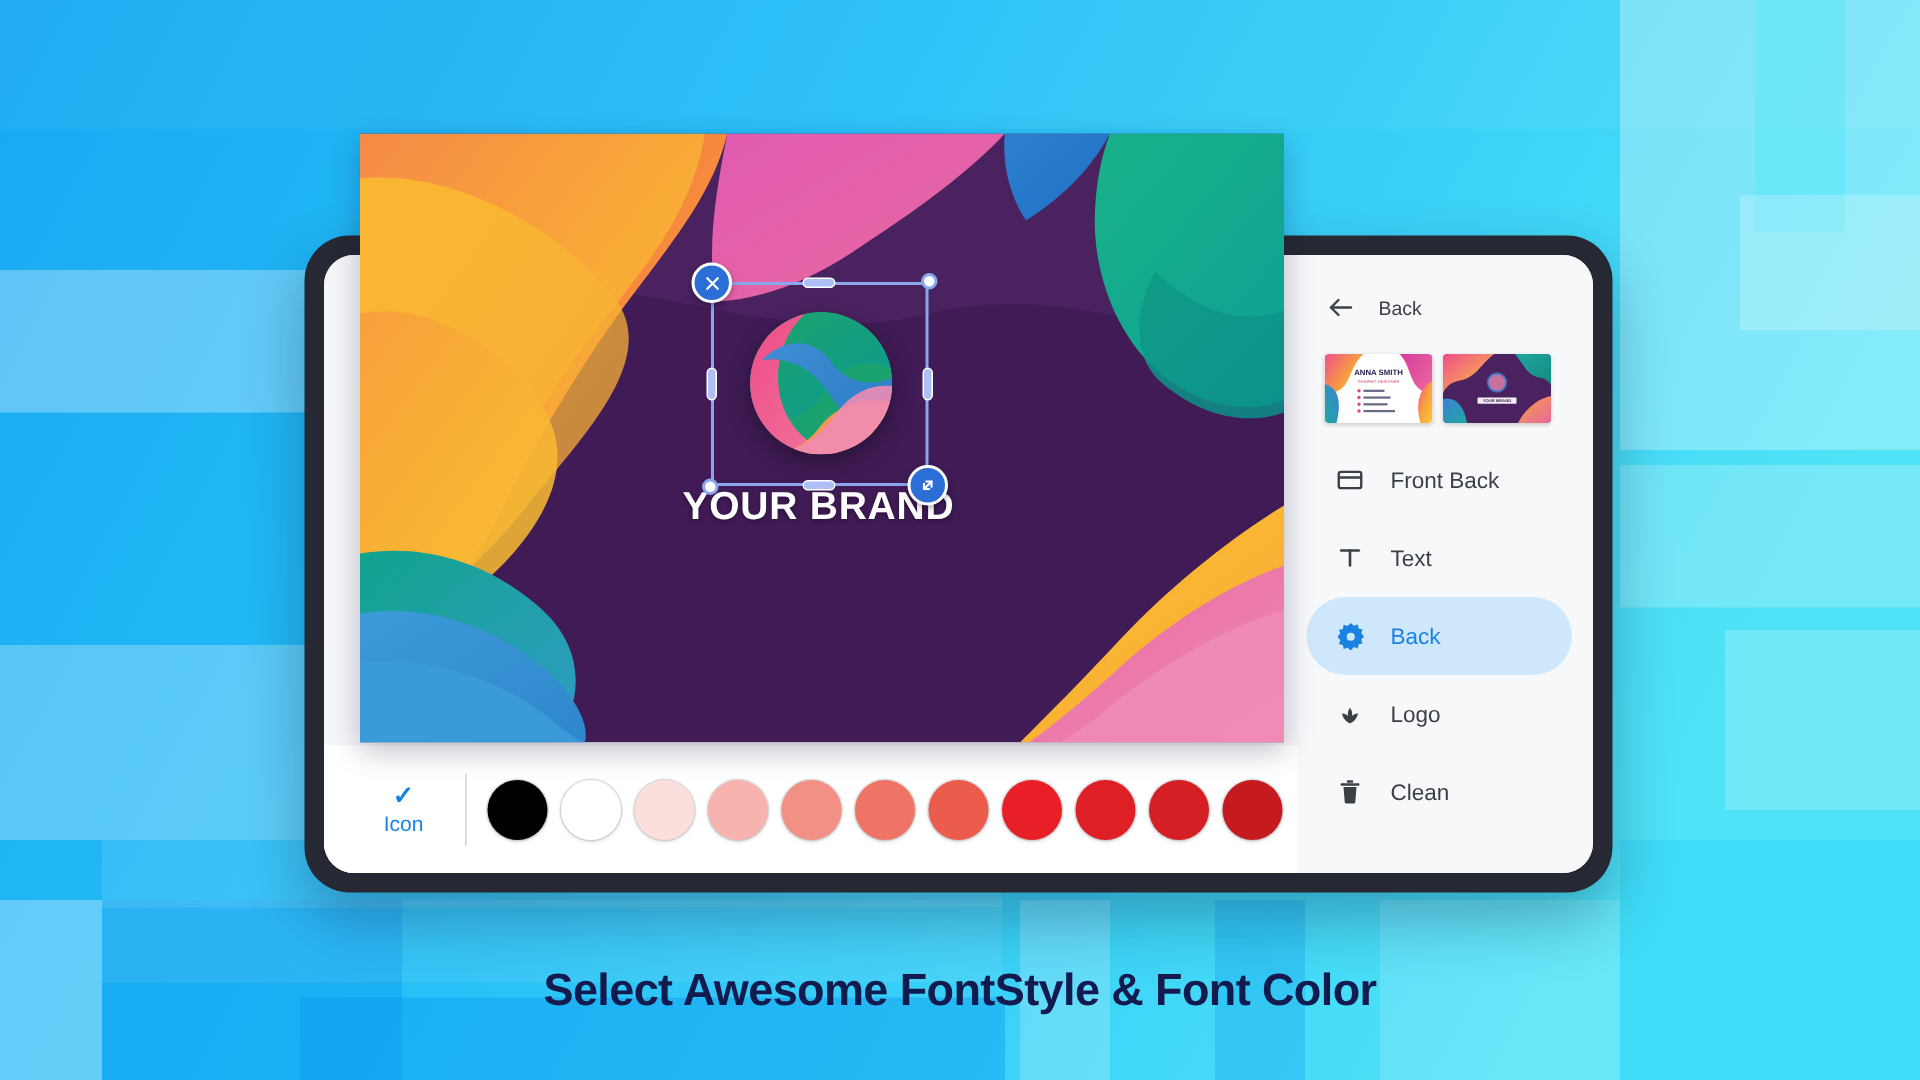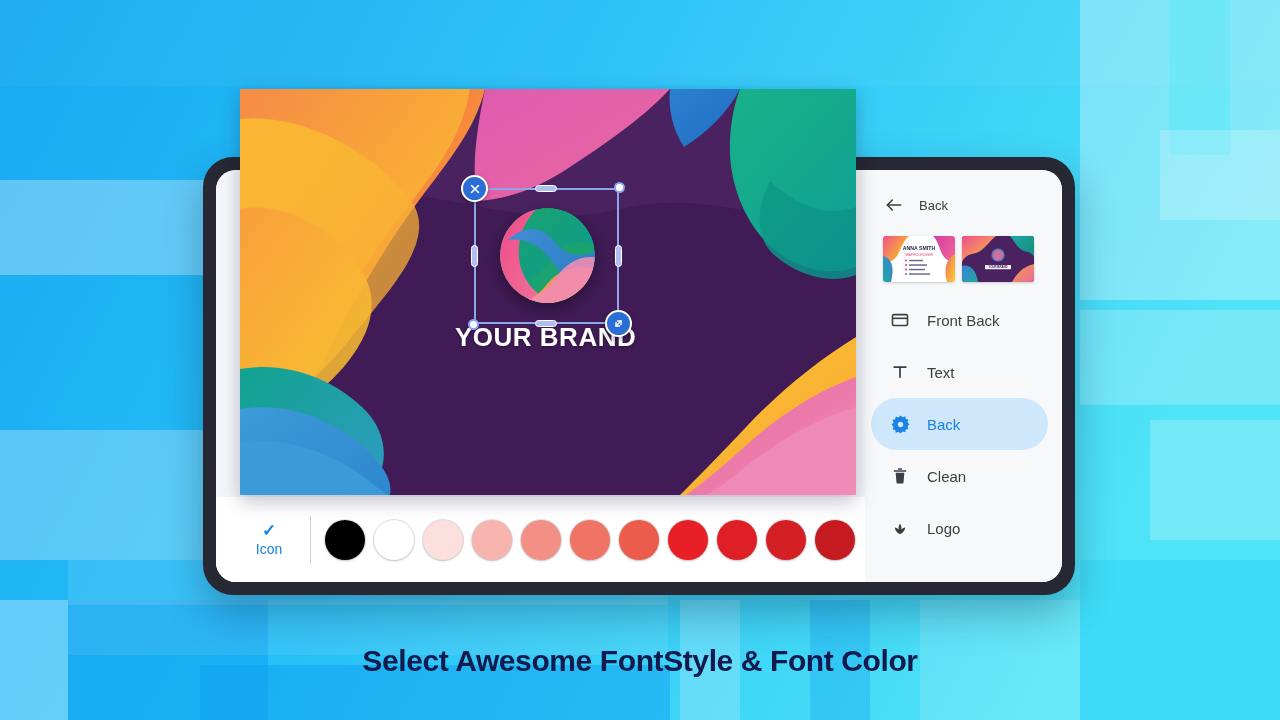--- a/index.html
+++ b/index.html
@@ -303,35 +303,35 @@
               <circle cx="12" cy="12" r="3.1" fill="#cfe7fb"></circle>
             </svg>
           </span>
           <span class="lbl">Back</span>
         </div>
 
 
         <div class="mi">
           <span class="ico">
             <svg viewBox="0 0 24 24" width="20" height="20" fill="#3b3f46">
+              <path d="M12 19.5c-4-2-6-5-6.3-8.2 2 .3 3.6 1.1 4.8 2.2C9.8 11.3 10.5 9 12 7c1.5 2 2.2 4.3 1.5 6.5 1.2-1.1 2.8-1.9 4.8-2.2-.3 3.2-2.3 6.2-6.3 8.2z"></path>
+            </svg>
+          </span>
+          <span class="lbl">Logo</span>
+        </div>
+
+        <div class="mi">
+          <span class="ico">
+            <svg viewBox="0 0 24 24" width="20" height="20" fill="#3b3f46">
               <rect x="4.5" y="5" width="15" height="2" rx="0.6"></rect>
               <rect x="9.5" y="2.6" width="5" height="2" rx="0.6"></rect>
               <path d="M6.8 8h10.4l-1 12.2a1 1 0 0 1-1 .9H8.8a1 1 0 0 1-1-.9z"></path>
             </svg>
           </span>
           <span class="lbl">Clean</span>
-        </div>
-
-        <div class="mi">
-          <span class="ico">
-            <svg viewBox="0 0 24 24" width="20" height="20" fill="#3b3f46">
-              <path d="M12 19.5c-4-2-6-5-6.3-8.2 2 .3 3.6 1.1 4.8 2.2C9.8 11.3 10.5 9 12 7c1.5 2 2.2 4.3 1.5 6.5 1.2-1.1 2.8-1.9 4.8-2.2-.3 3.2-2.3 6.2-6.3 8.2z"></path>
-            </svg>
-          </span>
-          <span class="lbl">Logo</span>
         </div>
       </div>
     </div>
   </div>
 </div>
 
 <div id="artFrame">
   <svg width="616" height="406" viewBox="0 0 616 406">
     <defs>
       <linearGradient id="gPinkOr" x1="0" y1="0" x2="1" y2="1">

